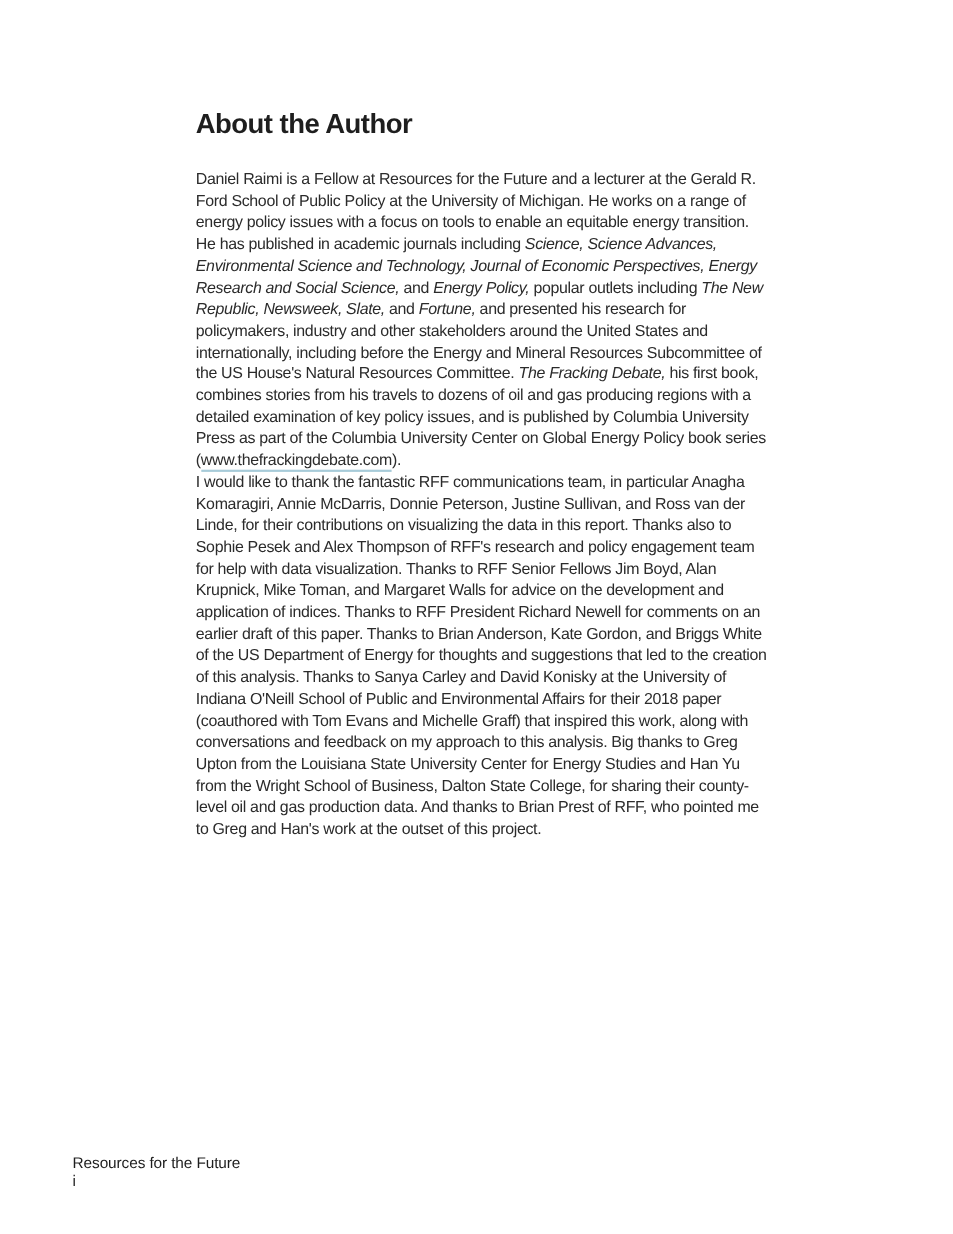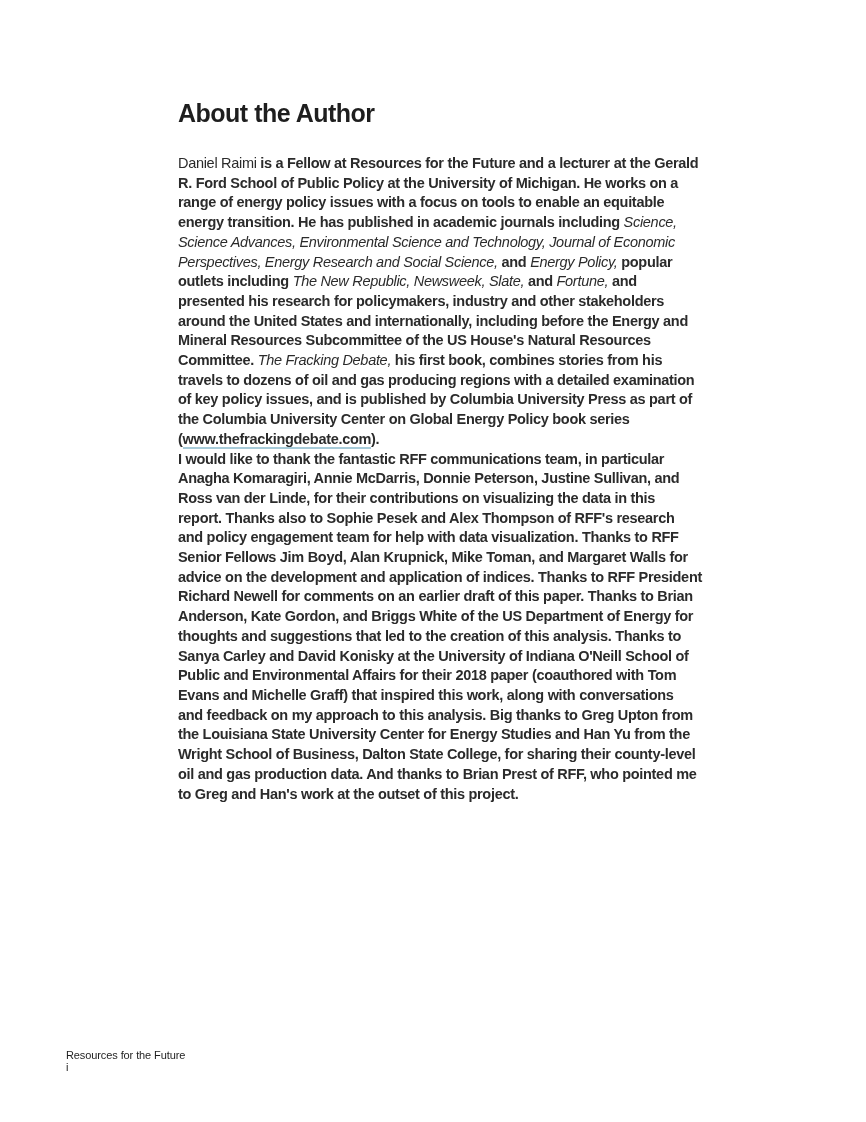--- a/index.html
+++ b/index.html
@@ -32,37 +32,37 @@
   .section + .section .section-heading {
     margin-top: 25px;
   }
   .body-paragraph {
     margin: 0;
     font-size: 14.5px;
     line-height: 19.7px;
     letter-spacing: -0.3px;
     color: var(--body-text, #2b2b2b);
   }
-  .seg-normal { font-style: normal; font-weight: 700; margin-top: 32px; }
+  .seg-normal { font-style: normal; font-weight: 400; margin-top: 32px; }
   .seg-bold   { font-weight: 400; }
   .seg-italic { font-style: italic; }
   .seg-link   {
-    font-weight: 700;
+    font-weight: 400;
     border-bottom: 2px solid var(--link-underline, #a7cbd9);
     cursor: pointer;
   }
   .footer {
     position: absolute;
     left: 66px;
     right: 72px;
     top: 1049px;
     display: flex;
     justify-content: space-between;
     align-items: baseline;
-    font-size: 11px;
+    font-size: 14px;
     letter-spacing: -0.1px;
     color: #1e1e1e;
     flex-direction: column;
   }
 </style>
 </head>
 <body>
 
 <div class="page">
 

